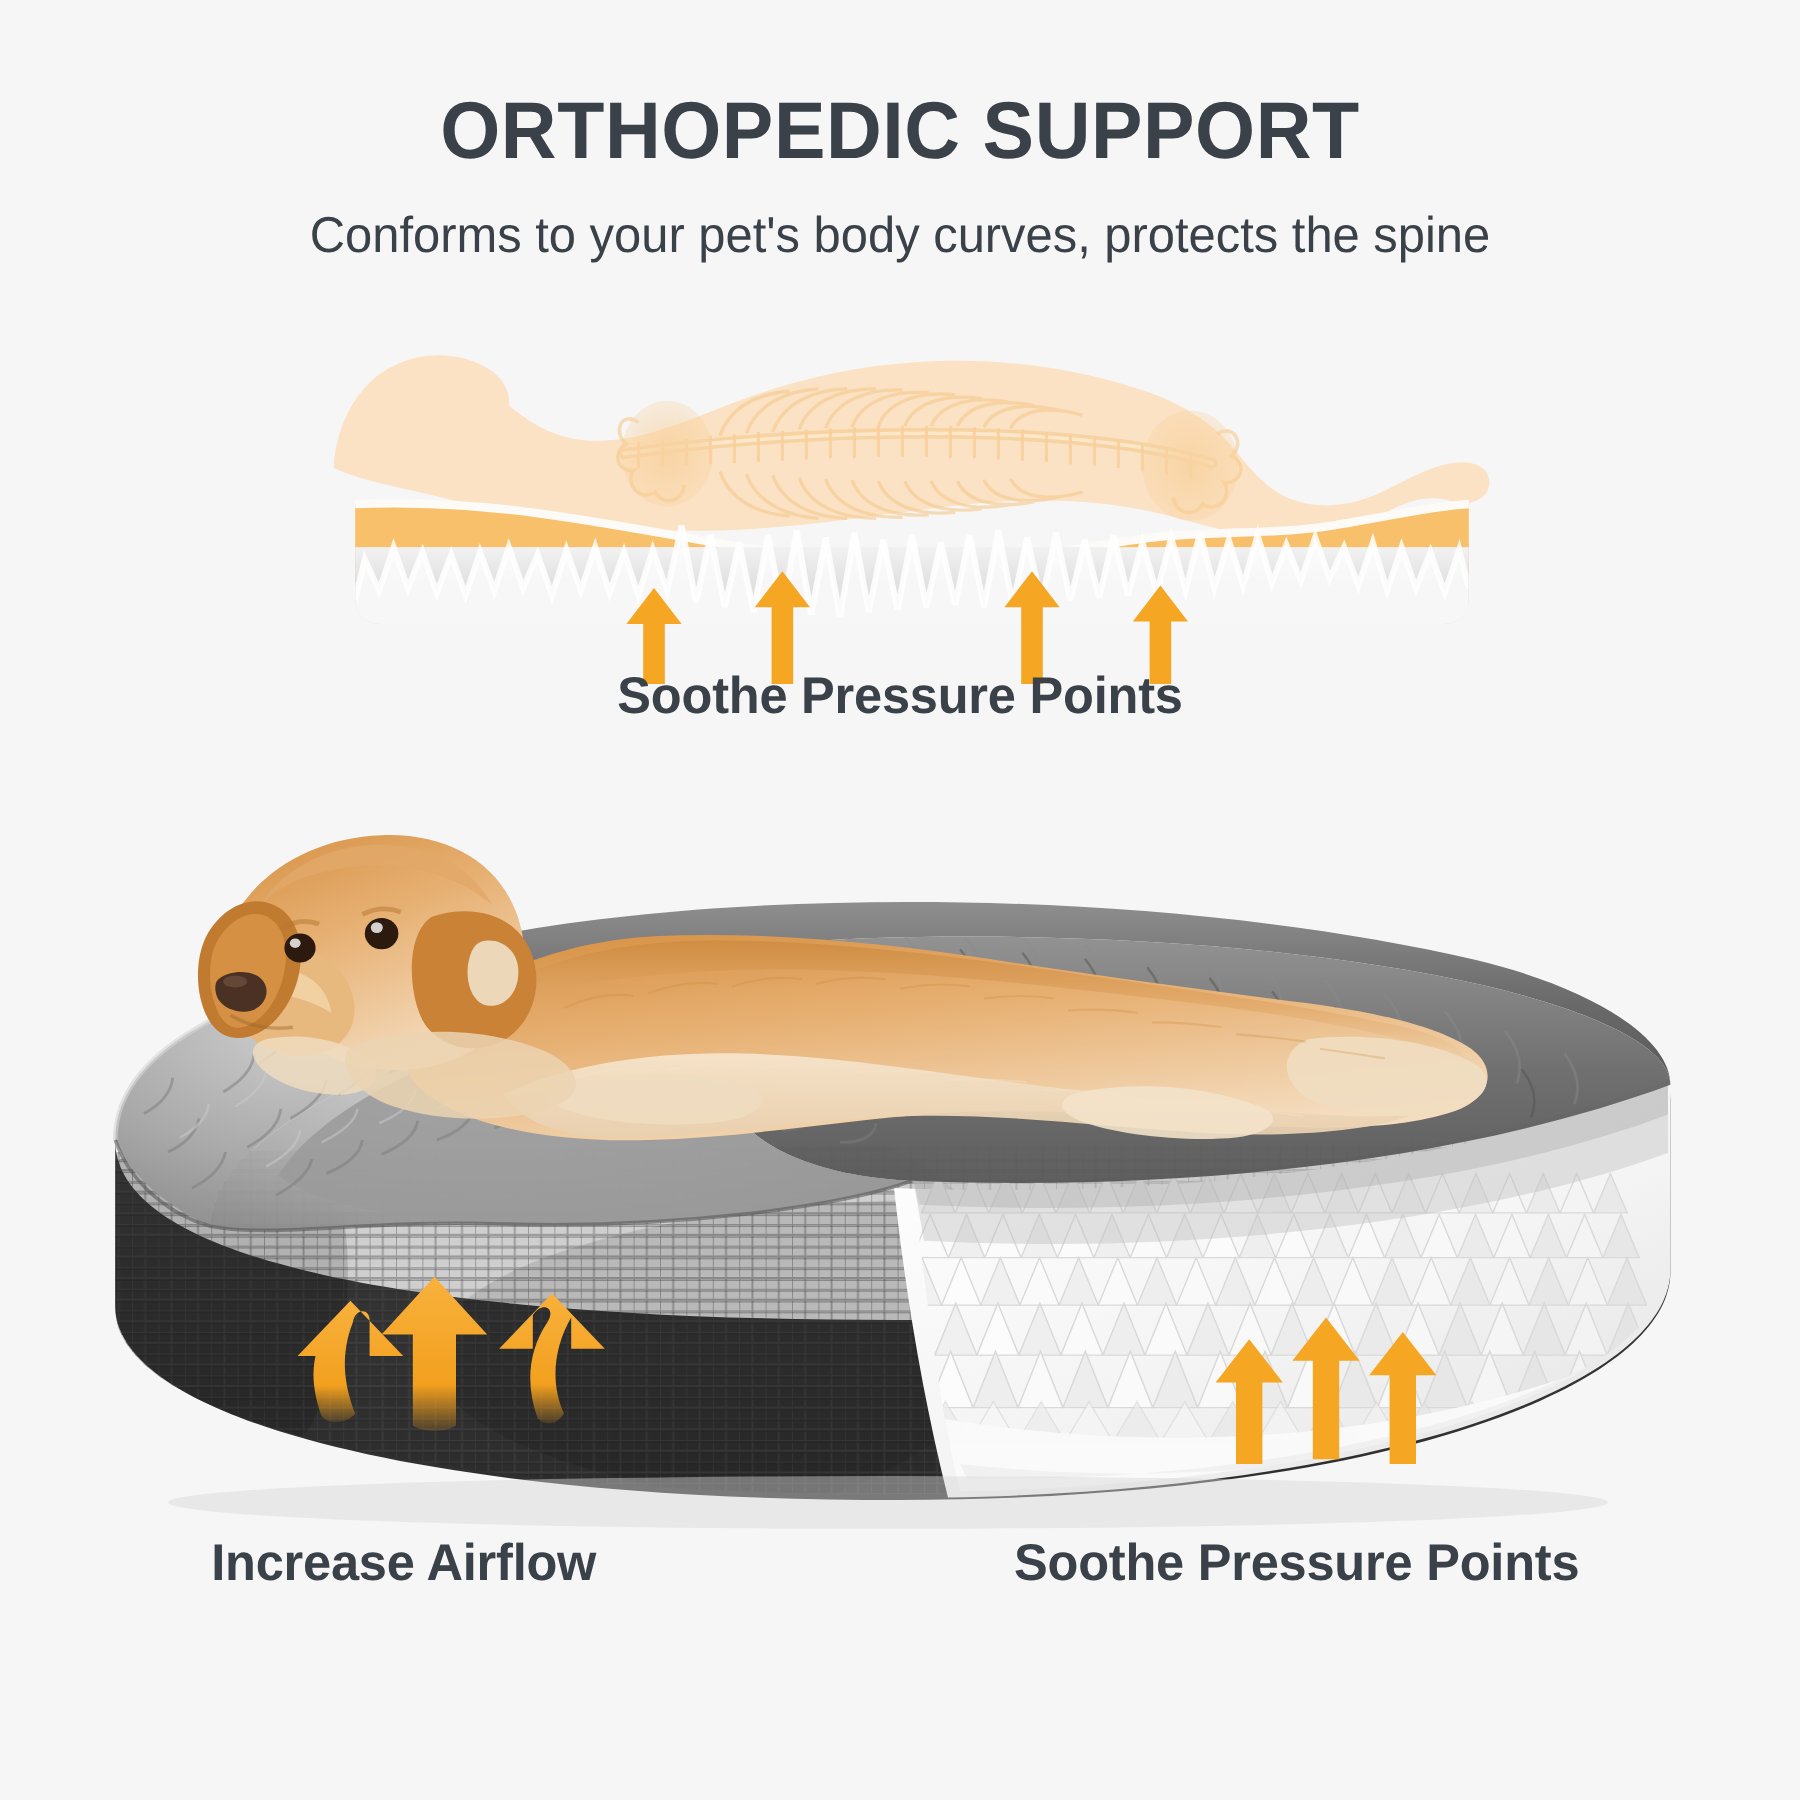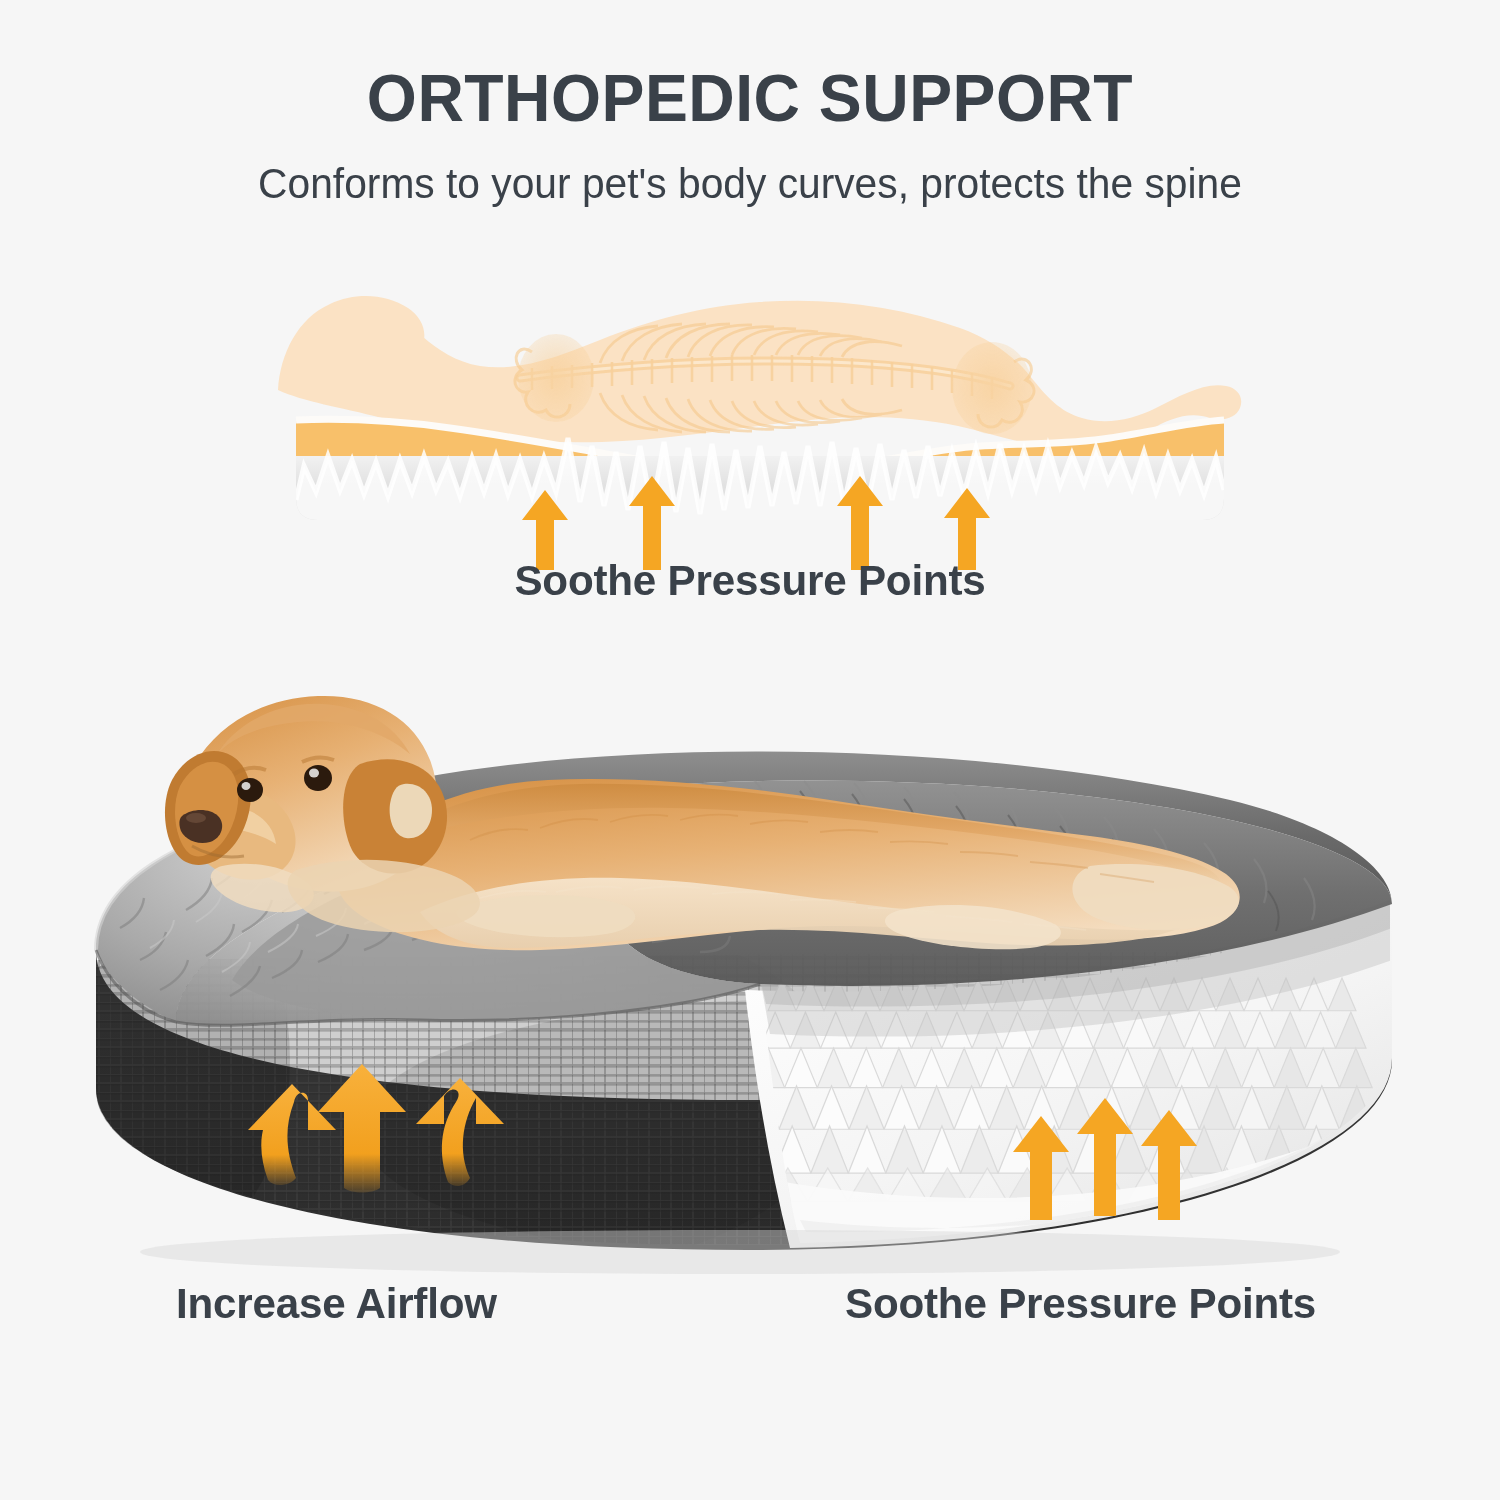--- a/index.html
+++ b/index.html
@@ -5,21 +5,21 @@
   * { margin:0; padding:0; box-sizing:border-box; }
   html,body { width:1500px; height:1500px; }
   body {
     background:#F6F6F6;
     font-family:"Liberation Sans", sans-serif;
     position:relative;
     overflow:hidden;
   }
 
   
-  .header { position:absolute; top:4px; left:0; width:1500px; text-align:center; }
+  .header { position:absolute; top:16px; left:0; width:1500px; text-align:center; }
   .title {
     font-size:67px;
     font-weight:bold;
     color:#3A4149;
     letter-spacing:0.5px;
     line-height:1;
     margin-top:60px;
     transform:scaleX(0.96);
   }
   .subtitle {

